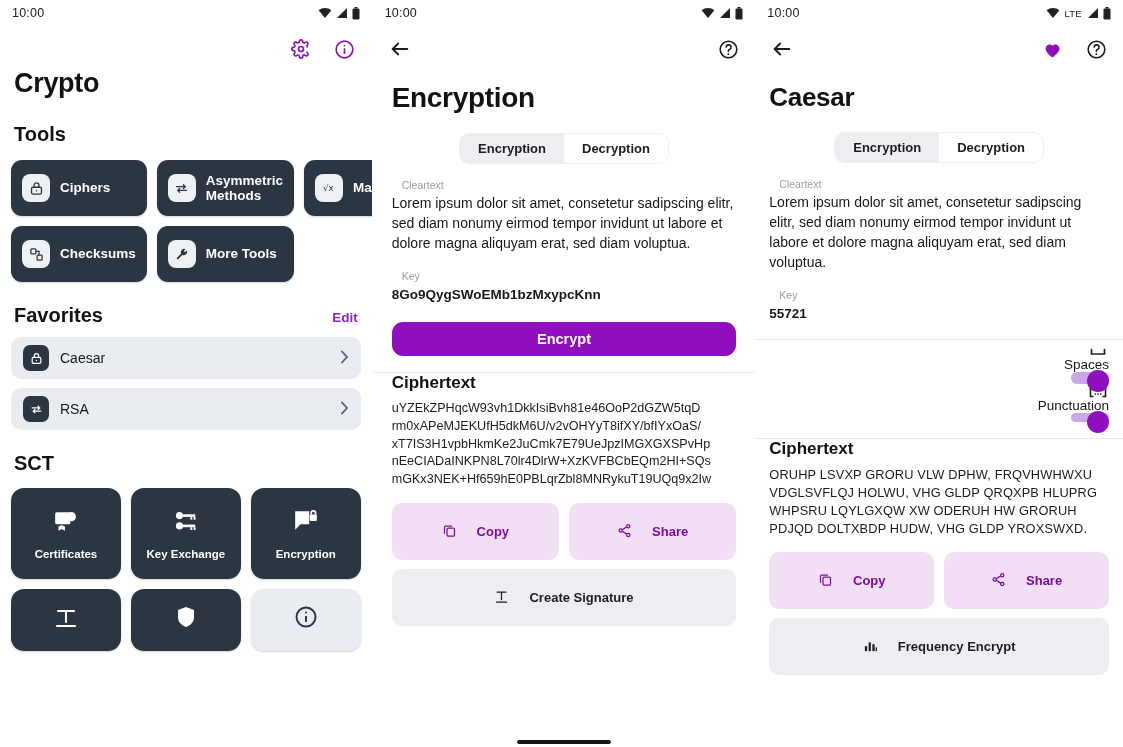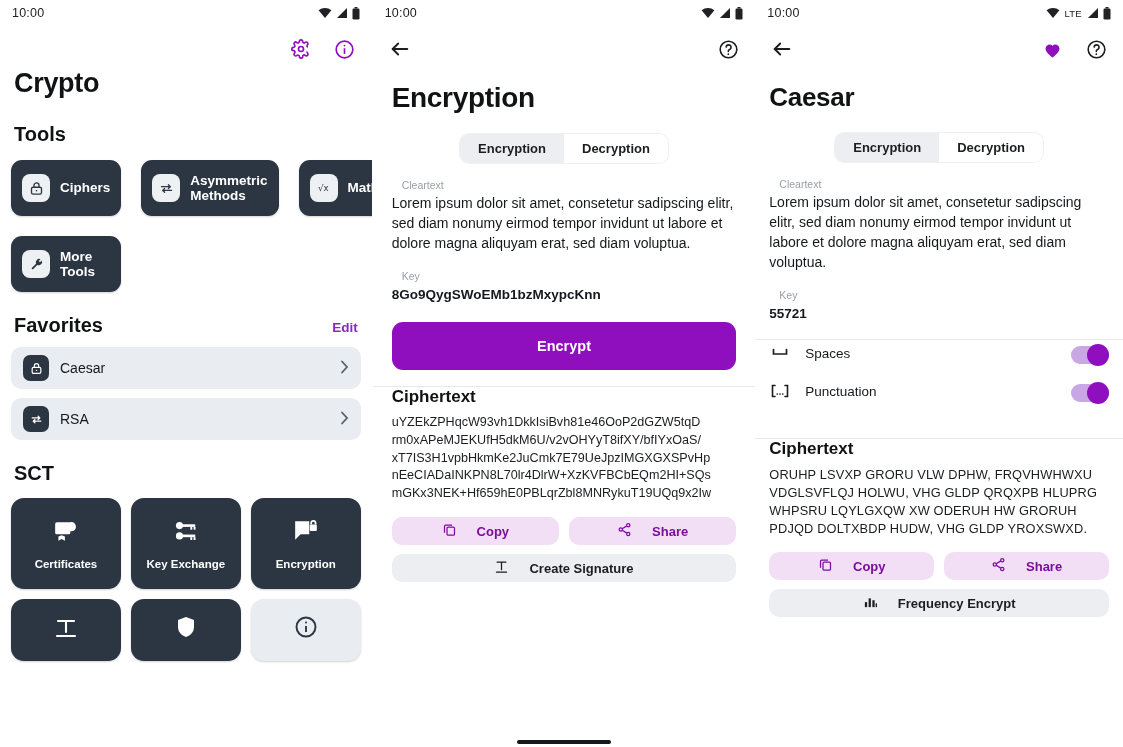--- a/index.html
+++ b/index.html
@@ -40,21 +40,21 @@
 
   .sectiontitle{font-size:20px;font-weight:bold;color:#111214;}
 
   
   .s1 .sec-head{display:flex;align-items:baseline;justify-content:space-between;padding:0 14px;}
   .s1 .tools-head{margin-top:24px;}
   .s1 .fav-head{margin-top:22px;}
   .s1 .sct-head{margin-top:22px;}
   .editlink{color:#8e24c4;font-size:13.5px;font-weight:bold;cursor:pointer;}
 
-  .grid2{display:grid;grid-template-columns:1fr 1fr 1fr 1fr;gap:20px;padding:0 11px;margin-top:14px;}
+  .grid2{display:grid;grid-template-columns:1fr 1fr 1fr;gap:10px;padding:0 11px;margin-top:14px;}
   .toolcard{
     background:#2c3642;border-radius:11px;height:56px;
     display:flex;align-items:center;gap:10px;padding:0 11px;cursor:pointer;
     box-shadow:0 1px 2px rgba(0,0,0,.18);
   }
   .toolcard .chip{
     width:28px;height:28px;border-radius:8px;background:#eef1f4;
     display:flex;align-items:center;justify-content:center;flex:0 0 auto;
   }
   .toolcard .tlabel{color:#ffffff;font-size:13.5px;font-weight:bold;line-height:1.12;}
@@ -93,44 +93,44 @@
   
   .fieldblock{padding:0 19px;margin-top:16px;}
   .s3 .fieldblock{padding:0 14px;}
   .flabel{font-size:10.5px;color:#9aa0a6;margin-bottom:3px;padding-left:10px;}
   .fvalue{font-size:14px;color:#15181c;line-height:1.42;}
   .fvalue.mono{font-size:13.5px;font-weight:bold;}
 
   .divider{height:1px;background:#e6e8ea;margin:16px 0 0 0;}
 
   .primarybtn{
-    margin:18px 19px 0 19px;height:48px;border-radius:11px;background:#8f0fbe;
+    margin:18px 19px 0 19px;height:34px;border-radius:11px;background:#8f0fbe;
     display:flex;align-items:center;justify-content:center;color:#fff;font-size:14.5px;
     font-weight:bold;cursor:pointer;
   }
 
   .blocktitle{font-size:17px;font-weight:bold;color:#111214;padding:0 19px;}
   .s3 .blocktitle{padding:0 14px;}
   .cipherbody{padding:0 19px;margin-top:7px;font-size:12.6px;line-height:1.42;color:#1b1d20;word-break:break-all;white-space:pre-line;}
   .s3 .cipherbody{padding:0 14px;font-size:12.8px;letter-spacing:.15px;word-break:normal;}
 
   
   .actions{padding:0 19px;margin-top:14px;display:flex;flex-direction:column;gap:9px;}
   .s3 .actions{padding:0 14px;}
   .actrow{display:flex;gap:10px;}
   .actbtn{
-    flex:1;height:28px;border-radius:10px;display:flex;align-items:center;justify-content:center;
+    flex:1;height:57px;border-radius:10px;display:flex;align-items:center;justify-content:center;
     gap:20px;font-size:13px;font-weight:bold;cursor:pointer;
   }
   .actbtn.tonal{background:#f3dff5;color:#7a0c9e;}
   .actbtn.grey{background:#eceef1;color:#1b1d20;}
 
   
   .togglelist{padding:0 14px;margin-top:6px;}
-  .togglerow{display:flex;align-items:flex-start;height:38px;gap:14px;cursor:pointer;}
+  .togglerow{display:flex;align-items:flex-end;height:38px;cursor:pointer;flex-direction:column;}
   .togglerow .tgicon{width:22px;display:flex;justify-content:center;color:#1b1d20;font-size:13px;}
   .togglerow .tglabel{flex:1;font-size:13.5px;color:#15181c;}
   .switch{width:38px;height:18px;border-radius:10px;background:#c9a7e4;position:relative;}
   .switch .knob{
     position:absolute;right:0;top:-2px;width:22px;height:22px;border-radius:50%;background:#8f0fbe;
   }
 
   
   .gesture{position:absolute;bottom:3px;left:50%;transform:translateX(-50%);
     width:94px;height:4px;border-radius:3px;background:#15181c;}

